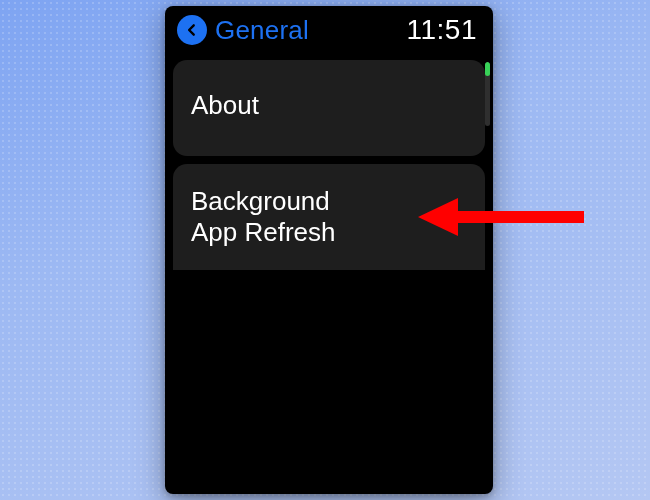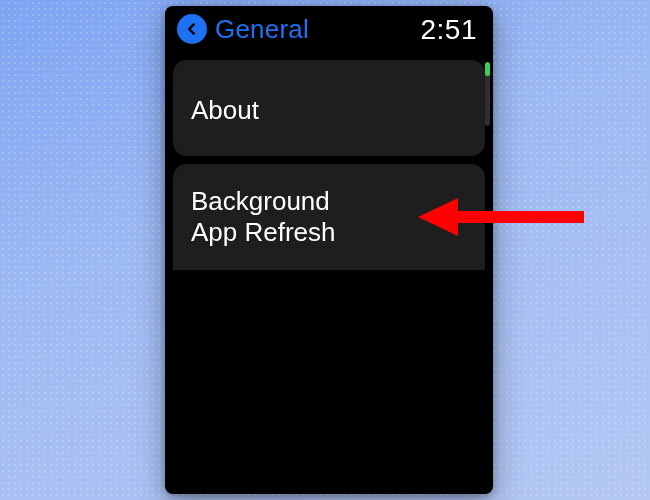--- a/index.html
+++ b/index.html
@@ -34,20 +34,21 @@
     background: #000;
     border-radius: 8px;
     box-shadow: 0 8px 30px rgba(0,0,0,0.35), 0 2px 6px rgba(0,0,0,0.25);
     overflow: hidden;
     display: flex;
     flex-direction: column;
   }
 
   .header {
     display: flex;
+    align-items: center;
     padding: 8px 16px 10px 12px;
     gap: 8px;
   }
   .back-btn {
     width: 30px; height: 30px;
     border-radius: 50%;
     background: #1d71f2;
     display: flex; align-items: center; justify-content: center;
     flex: 0 0 auto;
   }
@@ -78,21 +79,21 @@
   }
   .row {
     background: #1e1e1e;
     border-radius: 14px;
     color: #fff;
     font-size: 26px;
     font-weight: 300;
     line-height: 1.2;
     padding: 30px 18px;
     display: flex;
-    align-items: flex-end;
+    align-items: flex-start;
     min-height: 96px;
   }
   .row.last {
     padding-top: 22px;
     padding-bottom: 22px;
     border-bottom-left-radius: 0;
     border-bottom-right-radius: 0;
   }
   .row .label { white-space: pre-line; }
 
@@ -130,21 +131,21 @@
 
     <div class="header">
       <div class="back-btn">
         <span>
           <svg viewBox="0 0 24 24" fill="none" stroke="#000" stroke-width="4" stroke-linecap="round" stroke-linejoin="round">
             <polyline points="15 4 7 12 15 20"></polyline>
           </svg>
         </span>
       </div>
       <div class="title">General</div>
-      <div class="time">2:51</div>
+      <div class="time">11:51</div>
     </div>
 
     <div class="list">
 
       <div class="scroll-indicator">
         <div class="scroll-thumb"></div>
       </div>
 
       <div class="row">
         <span class="label">About</span>

